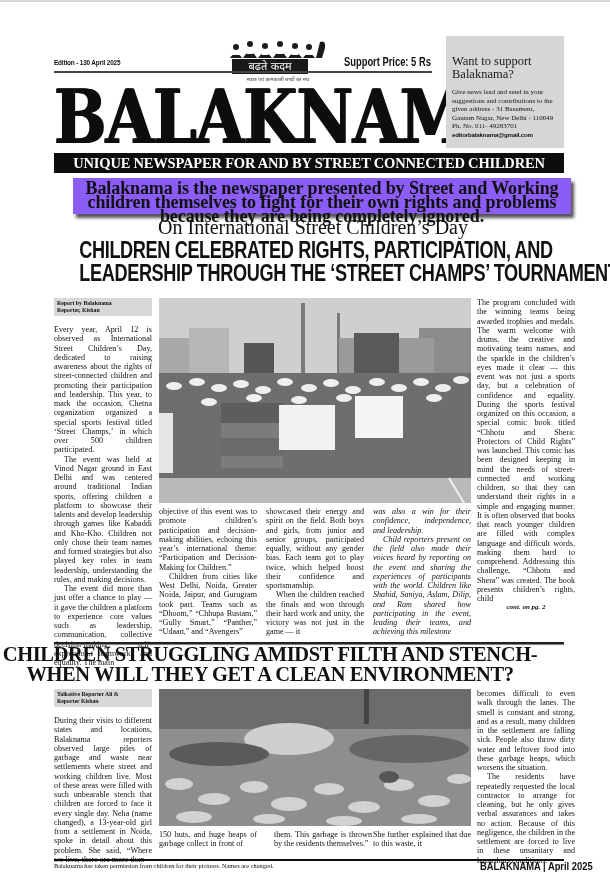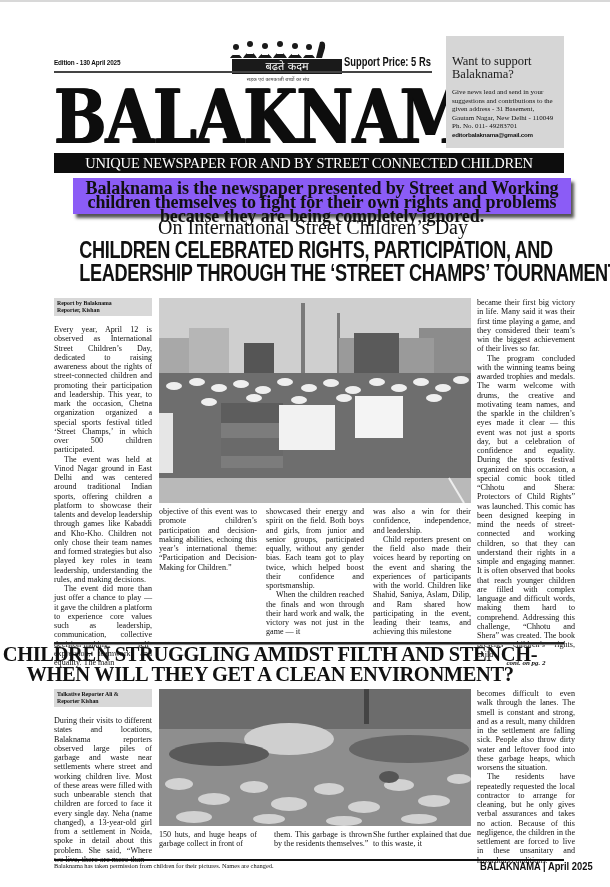--- a/index.html
+++ b/index.html
@@ -6,30 +6,30 @@
   html, body { width: 610px; height: 887px; background: #fff; overflow: hidden; }
   body { position: relative; font-family: "Liberation Serif", serif; color: #111; }
   .topline { position: absolute; left: 0; top: 0; width: 610px; height: 2px; background: #d8d8d8; }
 
   
   .edition { position: absolute; left: 54px; top: 58px; font-family: "Liberation Sans", sans-serif; font-weight: bold; font-size: 8px; letter-spacing: -0.2px; transform: scaleX(0.8); transform-origin: left; }
   .price { position: absolute; left: 344px; top: 55px; font-family: "Liberation Sans", sans-serif; font-weight: bold; font-size: 12px; transform: scaleX(0.78); transform-origin: left; white-space: nowrap; }
   .mast-rule { position: absolute; left: 54px; top: 71px; width: 378px; height: 2px; background: #444; }
   .logo { position: absolute; left: 222px; top: 38px; width: 112px; height: 48px; }
   .logo-figs { position: absolute; left: 6px; top: 0; width: 100px; height: 22px; }
-  .logo-box { position: absolute; left: 10px; top: 21px; width: 110px; height: 15px; background: #1a1a1a; color: #fff; font-size: 11px; text-align: center; line-height: 15px; font-family: "DejaVu Sans", sans-serif; }
+  .logo-box { position: absolute; left: 10px; top: 21px; width: 76px; height: 15px; background: #1a1a1a; color: #fff; font-size: 11px; text-align: center; line-height: 15px; font-family: "DejaVu Sans", sans-serif; }
   .logo-sub { position: absolute; left: 0; top: 38px; width: 112px; font-size: 5px; text-align: center; color: #333; font-family: "DejaVu Sans", sans-serif; }
   .brand { position: absolute; left: 54px; top: 82px; width: 384px; height: 70px; font-family: "DejaVu Serif", serif; font-weight: bold; font-size: 74px; line-height: 70px; letter-spacing: -1px; transform: scaleX(0.84); transform-origin: left; white-space: nowrap; color: #0d0d0d; text-shadow: 1px 0 0 #0d0d0d, -1px 0 0 #0d0d0d; }
 
   .support-box { position: absolute; left: 446px; top: 36px; width: 118px; height: 112px; background: #d6d6d6; padding: 19px 6px; }
   .support-title { font-size: 12.5px; line-height: 13px; color: #1a1a1a; }
   .support-body { margin-top: 7px; font-size: 7px; line-height: 8.6px; color: #111; }
   .support-email { font-family: "Liberation Sans", sans-serif; font-weight: bold; font-size: 6.2px; letter-spacing: -0.2px; }
 
-  .tagline-bar { position: absolute; left: 54px; top: 153px; width: 510px; height: 20px; background: #0d0d0d; color: #fff; text-align: center; font-size: 14.5px; font-weight: normal; line-height: 20px; letter-spacing: -0.2px; }
+  .tagline-bar { position: absolute; left: 54px; top: 153px; width: 510px; height: 20px; background: #0d0d0d; color: #fff; text-align: center; font-size: 14.5px; font-weight: bold; line-height: 20px; letter-spacing: -0.2px; }
   .mission { position: absolute; left: 73px; top: 178px; width: 498px; height: 36px; background: #8b5cf6; box-shadow: 3px 4px 3px #555; text-align: center; font-size: 18px; font-weight: bold; line-height: 14px; padding-top: 3px; letter-spacing: -0.1px; }
 
   .kicker { position: absolute; left: 0; top: 216px; width: 610px; text-align: center; font-size: 20px; line-height: 22px; margin-left: 8px; }
   .headline1 { position: absolute; left: 0; top: 238px; width: 610px; text-align: center; font-family: "Liberation Sans", sans-serif; font-weight: bold; font-size: 24.5px; line-height: 23px; letter-spacing: -0.5px; transform: scaleX(0.74); transform-origin: center; white-space: nowrap; }
 
   
   .col { position: absolute; font-size: 8.1px; line-height: 9.25px; text-align: justify; color: #111; }
   .col p { text-indent: 0; }
   .col p + p { text-indent: 10px; }
   .byline { background: #d8d8d8; font-family: "Liberation Serif", serif; font-weight: bold; font-size: 5.8px; line-height: 7px; padding: 2px 3px; margin-bottom: 9px; }
@@ -155,31 +155,31 @@
       <rect x="120" y="107" width="56" height="45" fill="#f2f2f2"></rect>
       <rect x="196" y="98" width="48" height="42" fill="#f4f4f4"></rect>
       <rect x="0" y="115" width="14" height="60" fill="#e6e6e6"></rect>
       <rect x="0" y="180" width="312" height="25" fill="#b9b9b9"></rect>
       <path d="M290 180 L305 205" stroke="#eee" stroke-width="2"></path>
     </svg>
   </div>
 
   <div class="col" style="left:159px; top:507px; width:98px;">
     <p>objective of this event was to promote children’s participation and decision-making abilities, echoing this year’s international theme: “Participation and Decision-Making for Children.”</p>
+    <p>Children from cities like West Delhi, Noida, Greater Noida, Jaipur, and Gurugram took part. Teams such as “Dhoom,” “Chhupa Rustam,” “Gully Smart,” “Panther,” “Udaan,” and “Avengers”</p>
   </div>
   <div class="col" style="left:266px; top:507px; width:98px;">
     <p>showcased their energy and spirit on the field. Both boys and girls, from junior and senior groups, participated equally, without any gender bias. Each team got to play twice, which helped boost their confidence and sportsmanship.</p>
-    <p>When the children reached the finals and won through their hard work and walk, the victory was not just in the game — it</p>
-  </div>
-  <div class="col" style="left:373px; top:507px; width:98px;">
+    <p>When the children reached the finals and won through their hard work and unity, the victory was not just in the game — it</p>
+  </div>
+  <div class="col" style="left:373px; top:507px; width:98px;font-style:italic;">
     <p>was also a win for their confidence, independence, and leadership.</p>
     <p>Child reporters present on the field also made their voices heard by reporting on the event and sharing the experiences of participants with the world. Children like Shahid, Saniya, Aslam, Dilip, and Ram shared how participating in the event, leading their teams, and achieving this milestone</p>
   </div>
   <div class="col" style="left:477px; top:298px; width:98px;">
-    <p>became their first big victory in life. Many said it was their first time playing a game, and they considered their team’s win the biggest achievement of their lives so far.</p>
     <p>The program concluded with the winning teams being awarded trophies and medals. The warm welcome with drums, the creative and motivating team names, and the sparkle in the children’s eyes made it clear — this event was not just a sports day, but a celebration of confidence and equality. During the sports festival organized on this occasion, a special comic book titled “Chhotu and Shera: Protectors of Child Rights” was launched. This comic has been designed keeping in mind the needs of street-connected and working children, so that they can understand their rights in a simple and engaging manner. It is often observed that books that reach younger children are filled with complex language and difficult words, making them hard to comprehend. Addressing this challenge, “Chhotu and Shera” was created. The book presents children’s rights, child</p>
     <div class="cont">cont. on pg. 2</div>
   </div>
 </section>
 
 <div class="section-rule"></div>
 
 <section>
   <h2 class="headline2">
     <span>CHILDREN STRUGGLING AMIDST FILTH AND STENCH-</span><br>

